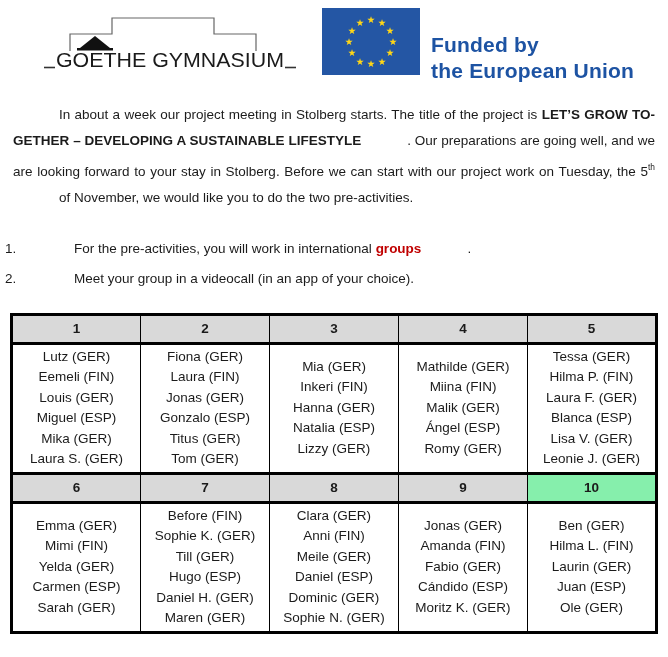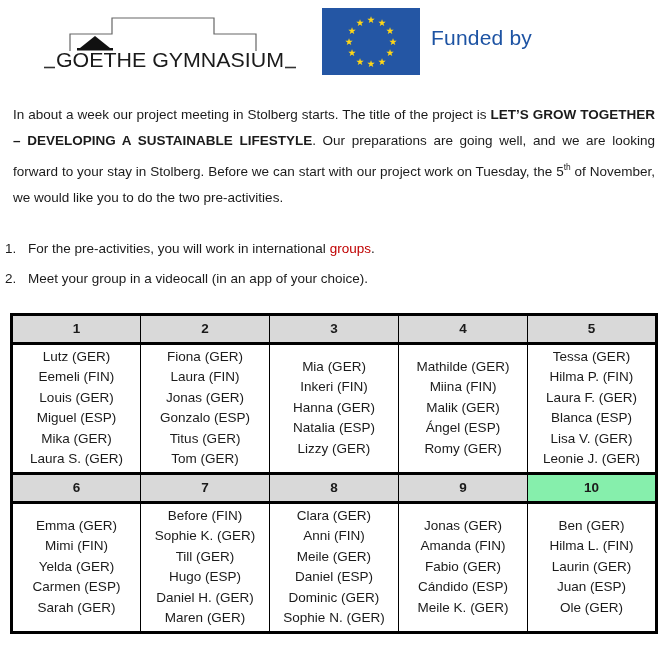--- a/index.html
+++ b/index.html
@@ -6,29 +6,29 @@
   .page {
     position:relative; width:668px; height:657px; margin:0 auto;
     background:#ffffff; overflow:hidden;
     font-family:"Liberation Sans", sans-serif; color:#1b1b1b;
   }
   
   .header { position:relative; height:85px; }
   .logo { position:absolute; left:42px; top:8px; width:256px; height:66px; }
   .flag { position:absolute; left:322px; top:8px; width:98px; height:67px; }
   .funding {
-    position:absolute; left:431px; top:25px;
-    font-weight:400; font-size:21px; line-height:26px; letter-spacing:0.2px;
+    position:absolute; left:431px; top:32px;
+    font-weight:700; font-size:21px; line-height:26px; letter-spacing:0.2px;
   }
   
   .letter { margin:17px 13px 0 13px; font-size:13.5px; line-height:26px; }
   .paragraph { text-align:justify; }
-  .seg-normal { font-weight:400; }
+  .seg-normal { font-weight:400;margin-left:46px; }
   .seg-bold { font-weight:700; }
-  .seg-boldred { font-weight:400; }
+  .seg-boldred { font-weight:700; }
   .seg-sup { vertical-align:super; font-size:0.62em;margin-top:8px; }
   
   .instructions { margin:25px 13px 0 5px; font-size:13.5px; line-height:26px; }
   .instruction-item { display:flex; margin-bottom:4px; }
   .instruction-number { width:23px; flex:none; }
   .instruction-text { flex:1; }
   
   table.groups {
     border-collapse:collapse; table-layout:fixed;
     margin:21px 0 0 10px; width:648px;
@@ -74,20 +74,21 @@
           <text x="38.0" y="56.5" text-anchor="middle" font-size="9.5" fill="#FFD617">★</text>
           <text x="29.9" y="48.4" text-anchor="middle" font-size="9.5" fill="#FFD617">★</text>
           <text x="27.0" y="37.4" text-anchor="middle" font-size="9.5" fill="#FFD617">★</text>
           <text x="29.9" y="26.4" text-anchor="middle" font-size="9.5" fill="#FFD617">★</text>
           <text x="38.0" y="18.3" text-anchor="middle" font-size="9.5" fill="#FFD617">★</text>
         </g>
     </svg>
 
     <div class="funding" style="color: rgb(29, 83, 163);">
       <div>Funded by</div>
+      <div>the European Union</div>
     </div>
   </div>
 
   <div class="letter">
     <div class="paragraph"><span class="seg-normal">In about a week our project meeting in Stolberg starts. The title of the project is </span><span class="seg-bold">LET’S GROW TO­GETHER – DEVELOPING A SUSTAINABLE LIFESTYLE</span><span class="seg-normal">. Our preparations are going well, and we are looking forward to your stay in Stolberg. Before we can start with our project work on Tuesday, the 5</span><span class="seg-sup">th</span><span class="seg-normal"> of November, we would like you to do the two pre-activities.</span></div>
   </div>
 
   <div class="instructions">
       <div class="instruction-item">
         <div class="instruction-number">1.</div>
@@ -177,21 +178,21 @@
             <div class="member">Meile (GER)</div>
             <div class="member">Daniel (ESP)</div>
             <div class="member">Dominic (GER)</div>
             <div class="member">Sophie N. (GER)</div>
           </td>
           <td>
             <div class="member">Jonas (GER)</div>
             <div class="member">Amanda (FIN)</div>
             <div class="member">Fabio (GER)</div>
             <div class="member">Cándido (ESP)</div>
-            <div class="member">Meile K. (GER)</div>
+            <div class="member">Moritz K. (GER)</div>
           </td>
           <td>
             <div class="member">Ben (GER)</div>
             <div class="member">Hilma L. (FIN)</div>
             <div class="member">Laurin (GER)</div>
             <div class="member">Juan (ESP)</div>
             <div class="member">Ole (GER)</div>
           </td>
         </tr>
       </tbody>

